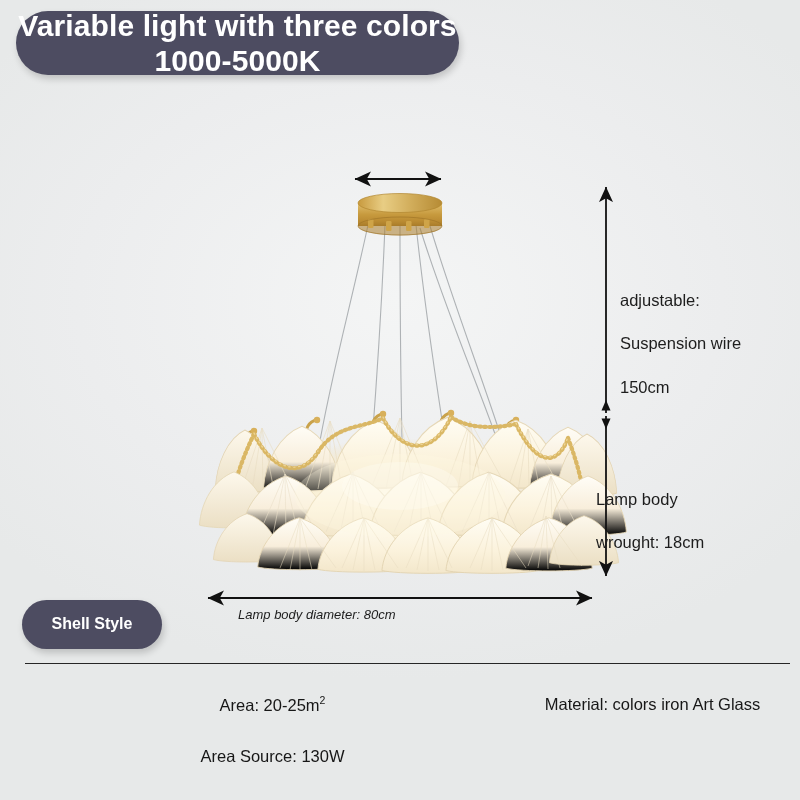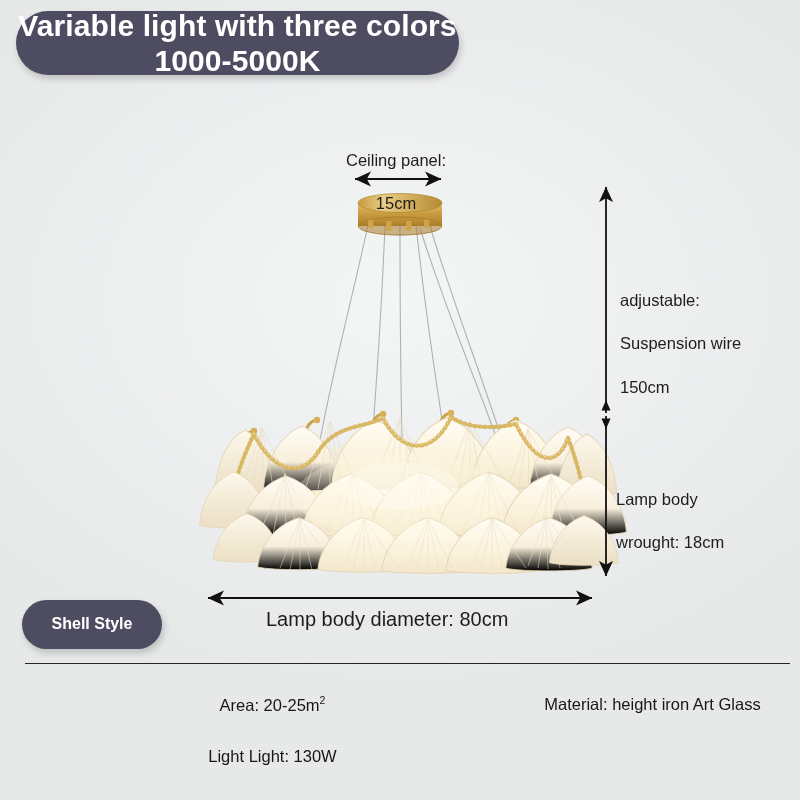--- a/index.html
+++ b/index.html
@@ -66,29 +66,30 @@
     top: 128px;
     width: 150px;
     text-align: center;
   }
   #suspension-label {
     left: 620px;
     top: 268px;
     width: 165px;
   }
   #lampheight-label {
-    left: 616px;
+    left: 596px;
     top: 467px;
     width: 165px;
   }
   #diameter-label {
-    left: 266px;
+    left: 238px;
     top: 606px;
     width: 300px;
-    font-size: 20px;
+    font-size: 13px;
+    font-style: italic;
   }
 
   
   #arrows {
     position: absolute;
     left: 0;
     top: 0;
     width: 800px;
     height: 800px;
     pointer-events: none;
@@ -373,24 +374,20 @@
 
   <div id="header-pill" class="pill">
     <span>Variable light with three colors</span>
     <span>1000-5000K</span>
   </div>
 
   <div id="style-pill" class="pill">
     <span>Shell Style</span>
   </div>
 
-  <div id="ceiling-label" class="measure-label">
-    <div>Ceiling panel:</div>
-    <div>15cm</div>
-  </div>
 
   <div id="suspension-label" class="measure-label">
     <div>adjustable:</div>
     <div>Suspension wire</div>
     <div>150cm</div>
   </div>
 
   <div id="lampheight-label" class="measure-label">
     <div>Lamp body</div>
     <div>wrought: 18cm</div>
@@ -398,20 +395,20 @@
 
   <div id="diameter-label" class="measure-label">Lamp body diameter:  80cm</div>
 
   <div id="divider"></div>
 
   <div id="specs">
     <div class="spec-item">
       <span>Area: 20-25m</span><sup>2</sup>
     </div>
     <div class="spec-item">
-      <span>Material: height iron Art Glass</span>
+      <span>Material: colors iron Art Glass</span>
     </div>
     <div class="spec-item">
-      <span>Light Light: 130W</span>
+      <span>Area Source: 130W</span>
     </div>
   </div>
 
 </div>
 
 </body></html>

